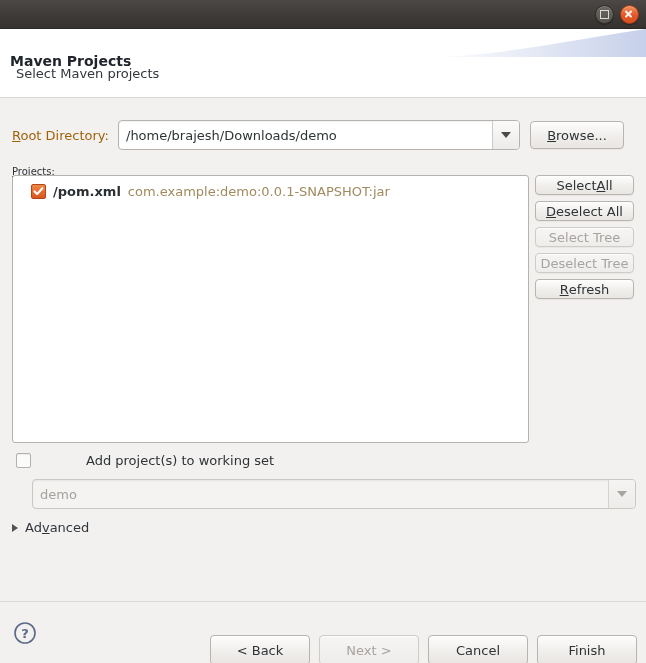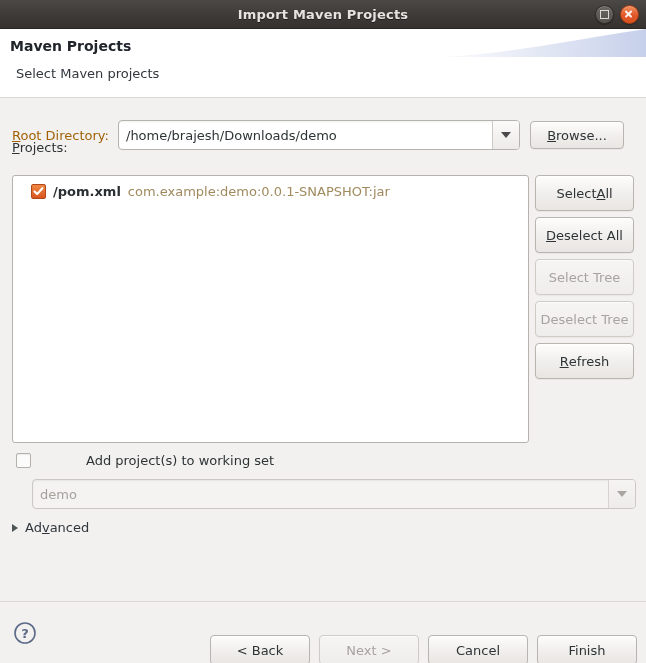--- a/index.html
+++ b/index.html
@@ -101,21 +101,21 @@
     position: absolute;
     right: 0;
     top: 0;
     width: 220px;
     height: 28px;
     pointer-events: none;
   }
   .header-title {
     position: absolute;
     left: 10px;
-    top: 9px;
+    top: 24px;
     font-size: 14px;
     font-weight: bold;
     color: #20252b;
   }
   .header-subtitle {
     position: absolute;
     left: 16px;
     top: 37px;
     font-size: 13px;
     color: #31373d;
@@ -211,22 +211,22 @@
   .browse-wrap {
     position: relative;
     width: 94px;
     height: 28px;
     margin-left: 10px;
   }
 
   .label-projects {
     position: absolute;
     left: 12px;
-    top: 42px;
-    font-size: 13px;
+    top: 68px;
+    font-size: 10px;
     color: #2e3436;
   }
 
   .listbox {
     position: absolute;
     left: 12px;
     top: 77px;
     width: 515px;
     height: 266px;
     background: #ffffff;
@@ -265,21 +265,21 @@
 
   .side-buttons {
     position: absolute;
     left: 535px;
     top: 77px;
     width: 99px;
     display: flex;
     flex-direction: column;
     gap: 6px;
   }
-  .side-buttons .btn { height: 36px; width: 99px; }
+  .side-buttons .btn { height: 20px; width: 99px; }
 
   .workingset-row {
     position: absolute;
     left: 16px;
     top: 355px;
     display: flex;
     align-items: center;
   }
   .chk-empty {
     width: 13px;
@@ -349,21 +349,20 @@
   .footer-buttons .btn { width: 100px; height: 30px; }
 
   .ul { text-decoration: underline; }
 </style>
 </head>
 <body>
 
 <div class="window">
 
   <div class="titlebar">
-    <div class="titlebar-title">Import Maven Projects</div>
     <div class="titlebar-buttons">
       <div class="tb-btn tb-max">
           <span></span>
         </div>
       <div class="tb-btn tb-close"></div>
     </div>
   </div>
 
   <div class="header">
     <svg class="header-swoosh" viewBox="0 0 220 28" preserveAspectRatio="none">

